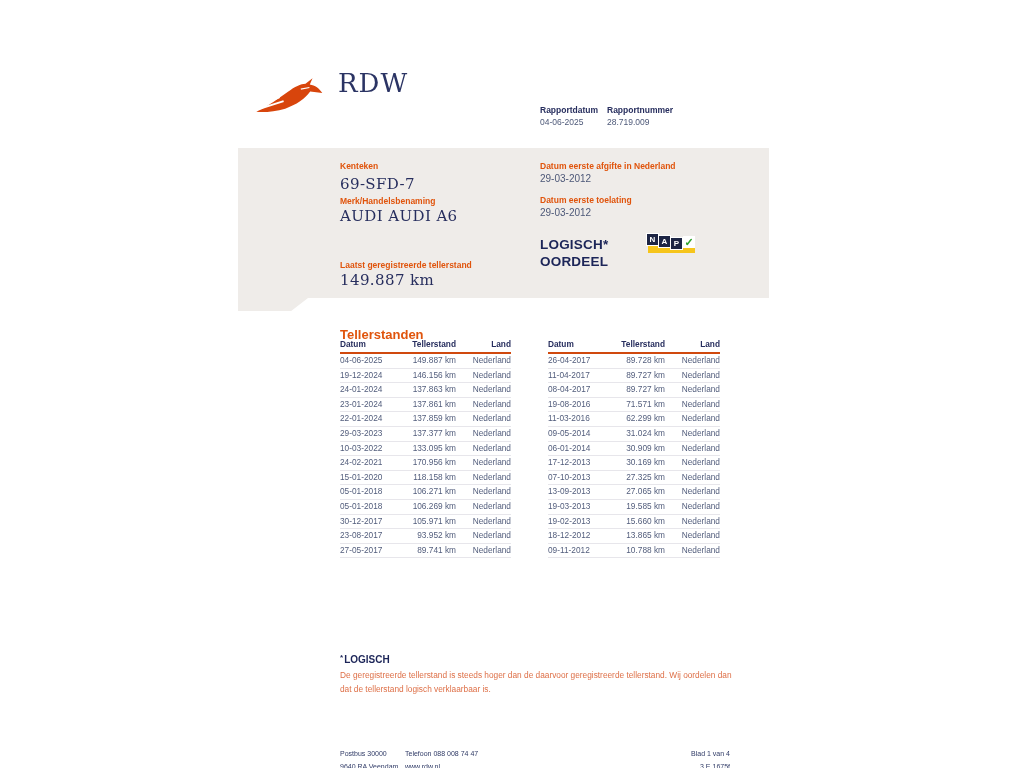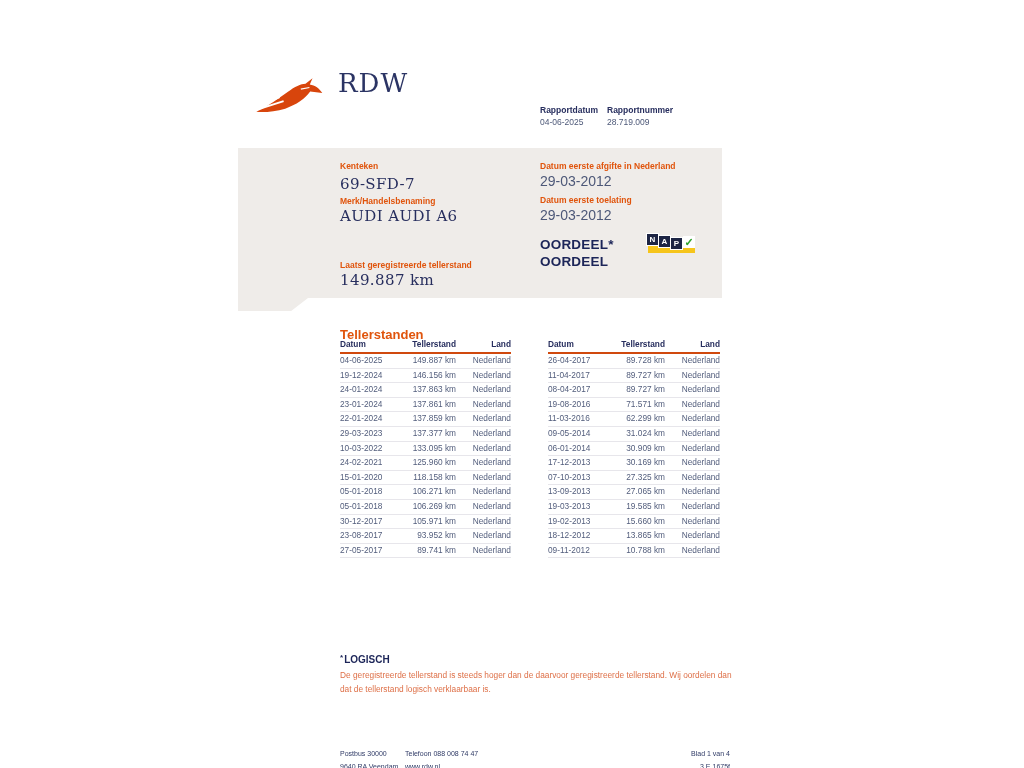--- a/index.html
+++ b/index.html
@@ -9,26 +9,26 @@
   
   .logo-svg{position:absolute;left:252px;top:20px;width:82px;height:50px;}
   .logo-word{position:absolute;left:338px;top:20px;font-family:"DejaVu Serif",serif;
              font-size:26px;color:#2B3464;letter-spacing:1px;}
   .doc-title{position:absolute;left:540px;top:26px;font-family:"DejaVu Serif",serif;
              font-weight:bold;font-size:17px;color:#E0540C;}
   .meta-label{position:absolute;top:57px;font-size:8.5px;font-weight:bold;color:#272E5E;}
   .meta-value{position:absolute;top:69px;font-size:8.5px;color:#4D5878;}
 
   
-  .panel{position:absolute;left:238px;top:100px;width:484px;height:150px;background:#EFECE9;}
+  .panel{position:absolute;left:238px;top:100px;width:531px;height:150px;background:#EFECE9;}
   .panel::after{content:"";position:absolute;left:0;top:150px;width:70px;height:13px;
                 background:#EFECE9;clip-path:polygon(0 0,100% 0,76% 100%,0 100%);}
   .fld-label{position:absolute;font-size:8.5px;font-weight:bold;color:#E0540C;}
   .fld-big{position:absolute;font-family:"DejaVu Serif",serif;font-size:15px;color:#272E5E;letter-spacing:.4px;}
-  .fld-small{position:absolute;font-size:14px;color:#4D5878;}
+  .fld-small{position:absolute;font-size:10px;color:#4D5878;}
   .oordeel{position:absolute;left:302px;top:88px;font-size:13.5px;font-weight:bold;
            color:#1C2558;line-height:17px;letter-spacing:.2px;}
 
   
   .nap{position:absolute;left:408px;top:84px;width:52px;height:24px;}
   .nap-yellow{position:absolute;left:2px;top:10px;width:47px;height:11px;background:#F6C51C;}
   .nap-box{position:absolute;width:11px;height:11px;background:#1D2544;color:#fff;
            font-weight:bold;font-size:8px;text-align:center;line-height:11px;border:1px solid #fff;}
   .nap-b1{left:0;top:1px;} .nap-b2{left:12px;top:3px;} .nap-b3{left:24px;top:5px;}
   .nap-check{position:absolute;left:37px;top:4px;width:12px;height:12px;background:#fff;
@@ -87,21 +87,21 @@
     <div class="fld-label" style="left:102px;top:112px;">Laatst geregistreerde tellerstand</div>
     <div class="fld-big" style="left:102px;top:123px;">149.887 km</div>
 
     <div class="fld-label" style="left:302px;top:13px;">Datum eerste afgifte in Nederland</div>
     <div class="fld-small" style="left:302px;top:25px;">29-03-2012</div>
 
     <div class="fld-label" style="left:302px;top:47px;">Datum eerste toelating</div>
     <div class="fld-small" style="left:302px;top:59px;">29-03-2012</div>
 
     <div class="oordeel">
-      <div>OORDEEL*</div>
+      <div>LOGISCH*</div>
       <div>OORDEEL</div>
     </div>
 
     <div class="nap">
       <div class="nap-yellow"></div>
       <span class="nap-box nap-b1">N</span>
       <span class="nap-box nap-b2">A</span>
       <span class="nap-box nap-b3">P</span>
       <span class="nap-check">✓</span>
     </div>
@@ -153,21 +153,21 @@
           <td>137.377 km</td>
           <td>Nederland</td>
         </tr>
         <tr>
           <td>10-03-2022</td>
           <td>133.095 km</td>
           <td>Nederland</td>
         </tr>
         <tr>
           <td>24-02-2021</td>
-          <td>125.960 km</td>
+          <td>170.956 km</td>
           <td>Nederland</td>
         </tr>
         <tr>
           <td>15-01-2020</td>
           <td>118.158 km</td>
           <td>Nederland</td>
         </tr>
         <tr>
           <td>05-01-2018</td>
           <td>106.271 km</td>

